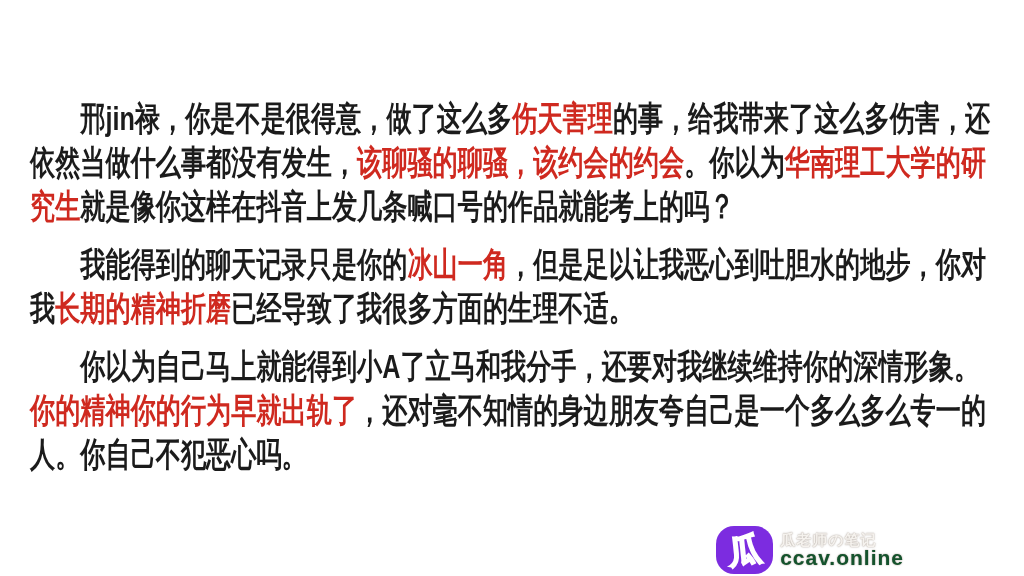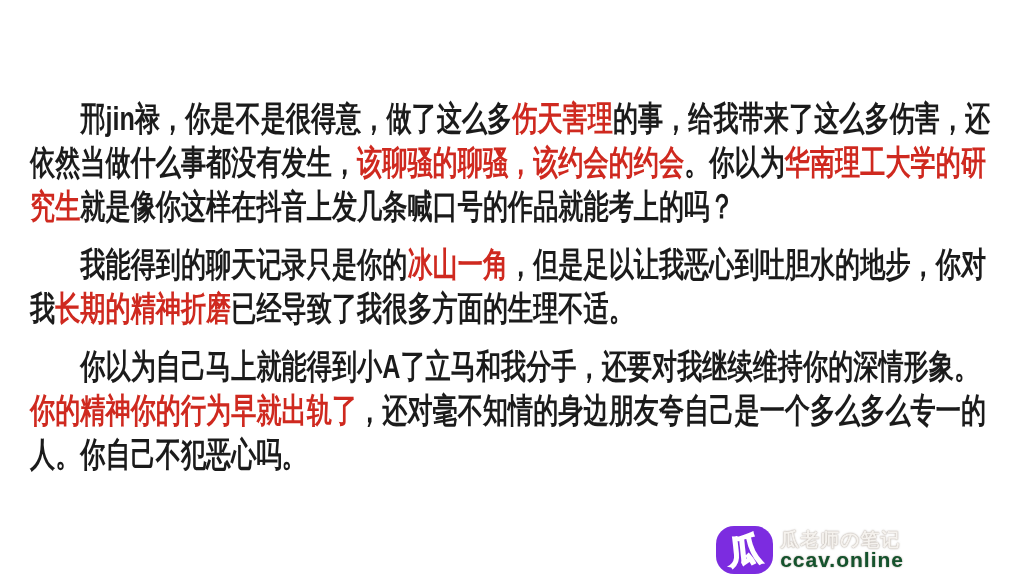--- a/index.html
+++ b/index.html
@@ -66,21 +66,21 @@
     transform: rotate(-6deg);
     line-height: 1;
   }
   .wm-text {
     display: flex;
     flex-direction: column;
     justify-content: center;
     line-height: 1.02;
   }
   .wm-title {
-    font-size: 19px;
+    font-size: 15px;
     font-weight: bold;
     color: #f5f2ee;
     text-shadow: 0 0 2px rgba(168,158,148,0.75), 0 0 1px rgba(168,158,148,0.75);
     letter-spacing: 1px;
   }
   .wm-site {
     font-size: 21px;
     font-weight: bold;
     color: #14532d;
     text-shadow: 0 0 2px rgba(168,158,148,0.75), 0 0 1px rgba(168,158,148,0.75);

